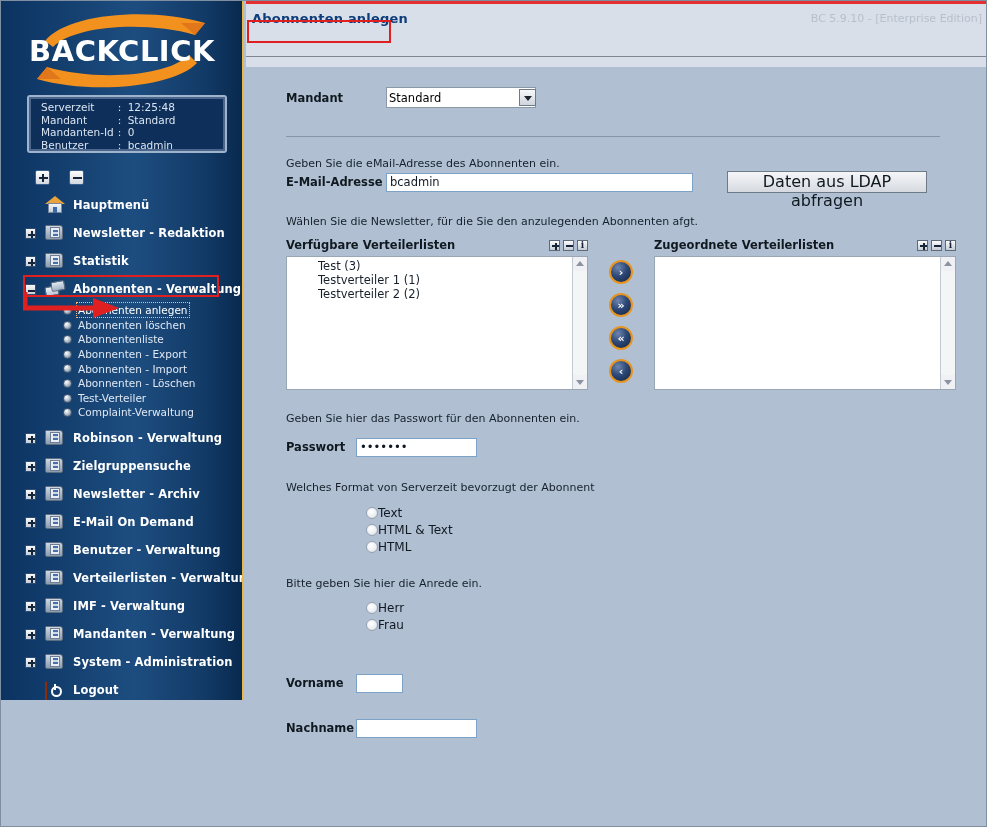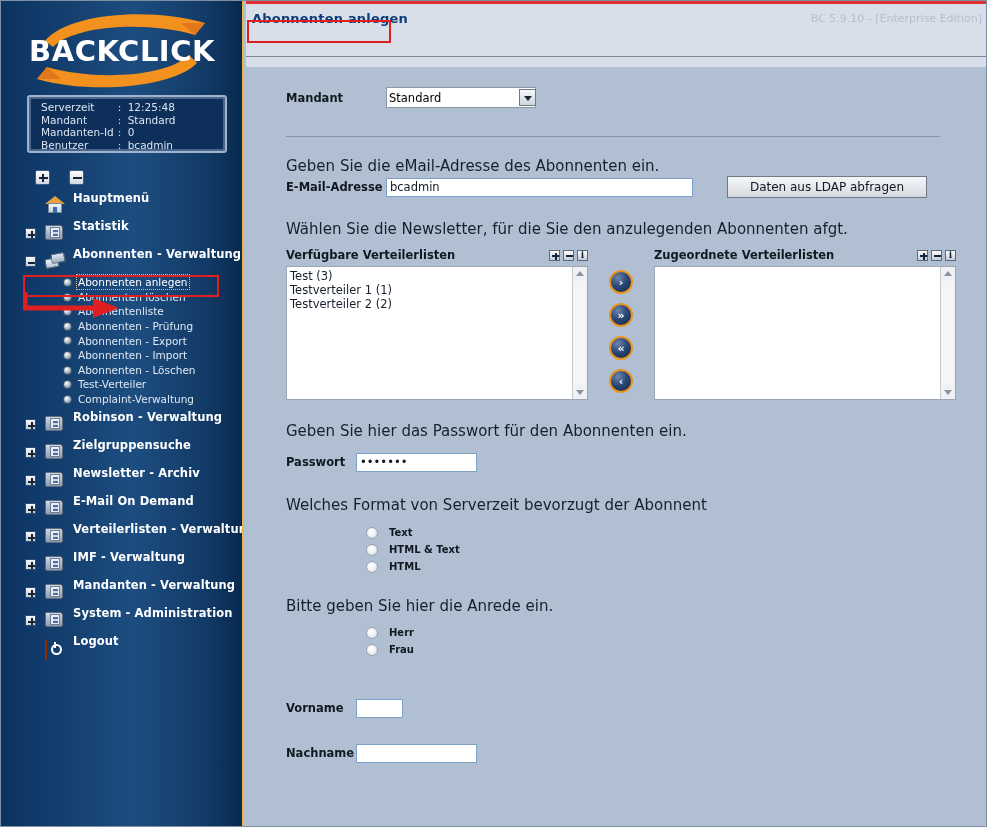--- a/index.html
+++ b/index.html
@@ -12,21 +12,21 @@
     position: relative;
     width: 987px; height: 827px;
     overflow: hidden;
     background: #b0c0d2;
     border: 1px solid #7f8ea0;
   }
 
   
   #sidebar {
     position: absolute; left: 0; top: 0;
-    width: 243px; height: 827px;
+    width: 243px; height: 699px;
     background: linear-gradient(to right, #0b3362 0%, #14406f 28%, #1d4d80 55%, #123a66 85%, #08294e 100%);
     border-right: 2px solid #e9b84a;
     overflow: hidden;
   }
   #logo-wrap {
     position: relative;
     height: 88px;
     margin: 6px 8px 0 8px;
   }
   .logo-svg { position: absolute; left: 0; top: 0; }
@@ -72,21 +72,21 @@
     content: ""; position: absolute;
     left: 6px; top: 3px; width: 2px; height: 8px;
     background: #16243a;
   }
 
   
   #nav { position: absolute; left: 0; top: 190px; width: 243px; }
   .nav-top {
     position: relative;
     height: 28px;
-    display: flex; align-items: flex-start;
+    display: flex; align-items: center;
     padding-left: 24px;
     cursor: pointer;
   }
   .nav-top .tw {
     position: absolute; left: 24px; top: 9px;
     width: 11px; height: 11px;
     background: linear-gradient(#f6f8fa, #c8d0da);
     border: 1px solid #2d4c73;
     cursor: pointer;
   }
@@ -249,21 +249,21 @@
     background: #b0c0d2;
     padding: 18px 0 0 0;
   }
 
   .row { position: relative; display: flex; align-items: center; }
   .flabel {
     font-size: 11.5px; font-weight: bold; color: #101820;
     white-space: nowrap;
   }
   .ftext {
-    font-size: 15px; color: #16202c;
+    font-size: 11px; color: #16202c;
   }
 
   
   .txt {
     height: 19px;
     background: #ffffff;
     border: 1px solid #7da2c8;
     font-family: "DejaVu Sans", sans-serif;
     font-size: 11.5px;
     color: #111a24;
@@ -291,21 +291,21 @@
   .sel-wrap .arrowbtn::after {
     content: ""; position: absolute; left: 4px; top: 6px;
     border-left: 4px solid transparent; border-right: 4px solid transparent;
     border-top: 5px solid #1b2530;
   }
   .btn {
     height: 22px;
     background: linear-gradient(#f5f6f8, #d6dae0);
     border: 1px solid #6e7a88;
     font-family: "DejaVu Sans", sans-serif;
-    font-size: 12px;
+    font-size: 16px;
     color: #101820;
     padding: 0 14px;
     cursor: pointer;
   }
   .hr {
     height: 1px; background: #8795a6; border: 0;
   }
 
   
   .lb-head {
@@ -333,20 +333,21 @@
     position: absolute; left: 0; right: 0; top: -1px;
     text-align: center; font-size: 9px; font-weight: bold;
     color: #16243a; font-family: "DejaVu Serif", serif;
   }
   .listbox {
     position: relative;
     background: #ffffff;
     border: 1px solid #9aa6b4;
     height: 134px;
     overflow: hidden;
+    padding-left: 28px;
   }
   .listbox .items { padding: 2px 0 0 3px; }
   .listbox .item {
     font-size: 11.5px; color: #16202c;
     line-height: 14px; white-space: nowrap;
     cursor: pointer;
   }
   .sbar {
     position: absolute; right: 0; top: 0; bottom: 0; width: 15px;
     background: #f4f5f7;
@@ -380,22 +381,21 @@
 
   
   .radio-row { display: flex; align-items: center; height: 17px; }
   .radio {
     width: 12px; height: 12px; border-radius: 50%;
     background: radial-gradient(circle at 40% 35%, #ffffff 0%, #eceff3 55%, #cdd3db 100%);
     border: 1px solid #98a1ad;
     cursor: pointer;
   }
   .radio-label {
-    margin-left: 11px;
-    font-size: 10px; font-weight: bold; color: #101820;
+    font-size: 12px; font-weight: normal; color: #101820;
     cursor: pointer;
   }
 </style>
 </head>
 <body>
 
 <div id="app">
 
   <div id="sidebar">
 
@@ -443,20 +443,29 @@
 
     <div id="nav">
 
       <div class="nav-top home">
         <span class="ico">
           <span class="house"><span class="roof"></span><span class="body"></span><span class="door"></span></span>
         </span>
         <span class="lbl">Hauptmenü</span>
       </div>
 
+      <div class="nav-top">
+        <span class="tw plus"></span>
+        <span class="ico">
+          <span class="folder"><span class="back"></span><span class="doc">
+                <i></i>
+              </span></span>
+        </span>
+        <span class="lbl">Newsletter - Redaktion</span>
+      </div>
 
       <div class="nav-top">
         <span class="tw plus"></span>
         <span class="ico">
           <span class="folder"><span class="back"></span><span class="doc">
                 <i></i>
               </span></span>
         </span>
         <span class="lbl">Statistik</span>
       </div>
@@ -476,24 +485,20 @@
         <div class="nav-child">
           <span class="bullet"></span>
           <span class="lbl">Abonnenten löschen</span>
         </div>
         <div class="nav-child">
           <span class="bullet"></span>
           <span class="lbl">Abonnentenliste</span>
         </div>
         <div class="nav-child">
           <span class="bullet"></span>
-          <span class="lbl">Abonnenten - Prüfung</span>
-        </div>
-        <div class="nav-child">
-          <span class="bullet"></span>
           <span class="lbl">Abonnenten - Export</span>
         </div>
         <div class="nav-child">
           <span class="bullet"></span>
           <span class="lbl">Abonnenten - Import</span>
         </div>
         <div class="nav-child">
           <span class="bullet"></span>
           <span class="lbl">Abonnenten - Löschen</span>
         </div>
@@ -531,20 +536,28 @@
               </span></span></span>
         <span class="lbl">Newsletter - Archiv</span>
       </div>
       <div class="nav-top">
         <span class="tw plus"></span>
         <span class="ico">
           <span class="folder"><span class="back"></span><span class="doc">
                 <i></i>
               </span></span></span>
         <span class="lbl">E-Mail On Demand</span>
+      </div>
+      <div class="nav-top">
+        <span class="tw plus"></span>
+        <span class="ico">
+          <span class="folder"><span class="back"></span><span class="doc">
+                <i></i>
+              </span></span></span>
+        <span class="lbl">Benutzer - Verwaltung</span>
       </div>
       <div class="nav-top">
         <span class="tw plus"></span>
         <span class="ico">
           <span class="folder"><span class="back"></span><span class="doc">
                 <i></i>
               </span></span></span>
         <span class="lbl">Verteilerlisten - Verwaltung</span>
       </div>
       <div class="nav-top">

